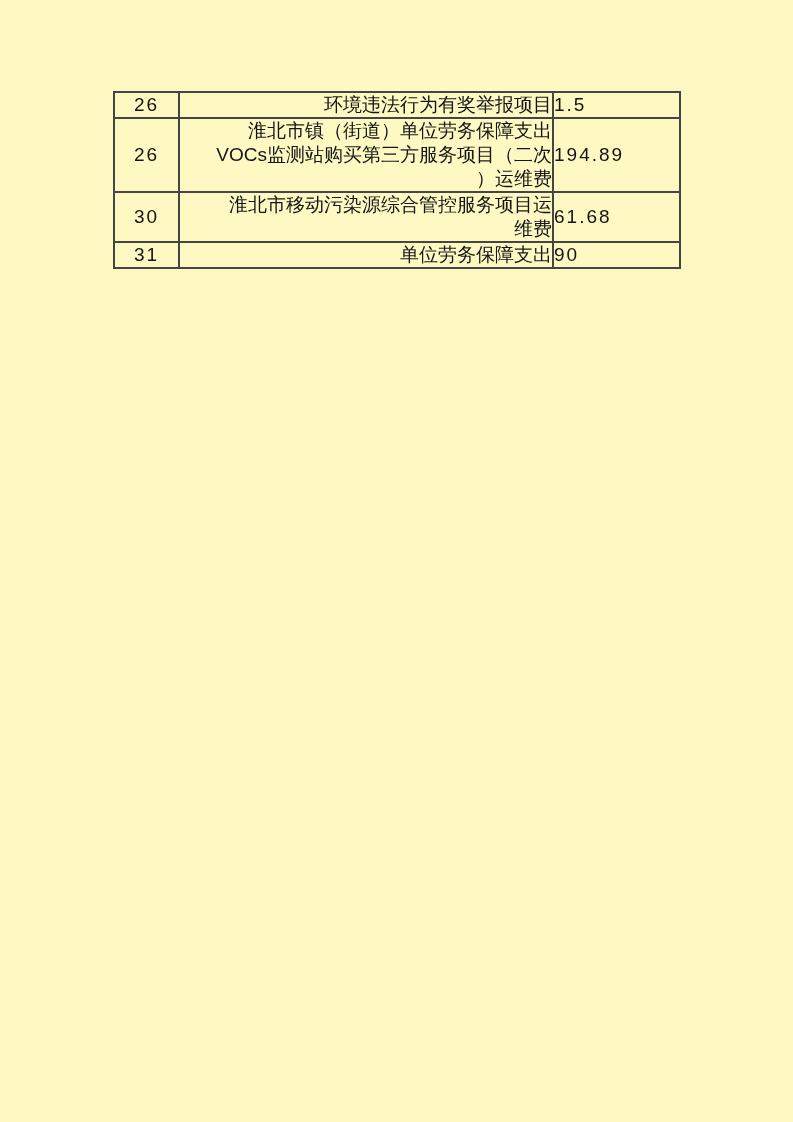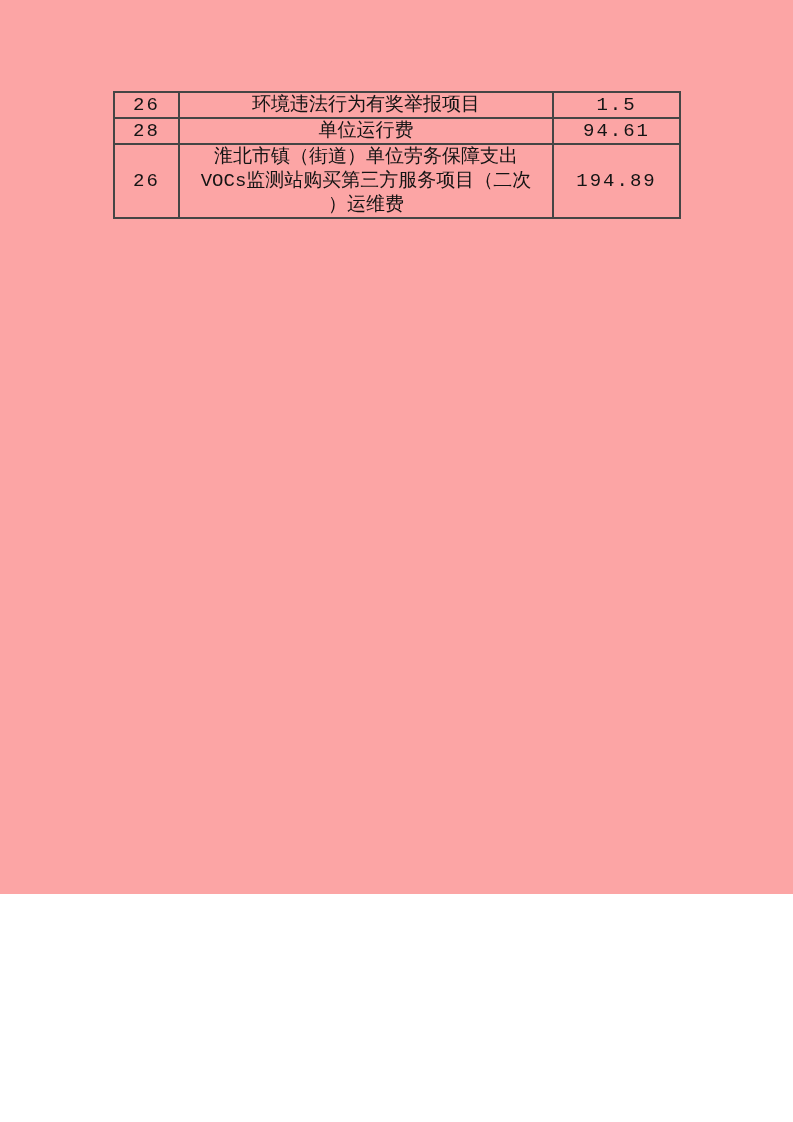--- a/index.html
+++ b/index.html
@@ -3,24 +3,24 @@
 <meta charset="utf-8">
 <style>
   html, body {
     margin: 0;
     padding: 0;
     background: #ffffff;
   }
   .sheet {
     position: relative;
     width: 793px;
-    height: 894px;
-    background: #fca5a5;
+    height: 1122px;
+    background: #fef9c3;
     overflow: hidden;
-    font-family: Liberation Mono, monospace;
+    font-family: Liberation Sans, sans-serif;
     color: #141414;
   }
   table.budget {
     position: absolute;
     left: 113px;
     top: 91px;
     width: 568px;
     border-collapse: collapse;
     table-layout: fixed;
   }
@@ -32,48 +32,53 @@
     vertical-align: middle;
     color: #141414;
   }
   td.cell-no {
     width: 63px;
     text-align: center;
     letter-spacing: 2px;
   }
   td.cell-name {
     width: 372px;
-    text-align: center;
+    text-align: right;
     padding: 1px 4px;
     white-space: pre-wrap;
   }
   td.cell-value {
     width: 125px;
-    text-align: center;
     letter-spacing: 2px;
   }
 </style>
 </head>
 <body>
 
 <div class="sheet">
   <table class="budget">
     <tbody>
       <tr>
         <td class="cell-no">26</td>
         <td class="cell-name">环境违法行为有奖举报项目</td>
         <td class="cell-value">1.5</td>
       </tr>
       <tr>
-        <td class="cell-no">28</td>
-        <td class="cell-name">单位运行费</td>
-        <td class="cell-value">94.61</td>
-      </tr>
-      <tr>
         <td class="cell-no">26</td>
         <td class="cell-name">淮北市镇（街道）单位劳务保障支出
 VOCs监测站购买第三方服务项目（二次
 ）运维费</td>
         <td class="cell-value">194.89</td>
       </tr>
+      <tr>
+        <td class="cell-no">30</td>
+        <td class="cell-name">淮北市移动污染源综合管控服务项目运
+维费</td>
+        <td class="cell-value">61.68</td>
+      </tr>
+      <tr>
+        <td class="cell-no">31</td>
+        <td class="cell-name">单位劳务保障支出</td>
+        <td class="cell-value">90</td>
+      </tr>
     </tbody>
   </table>
 </div>
 
 </body></html>

